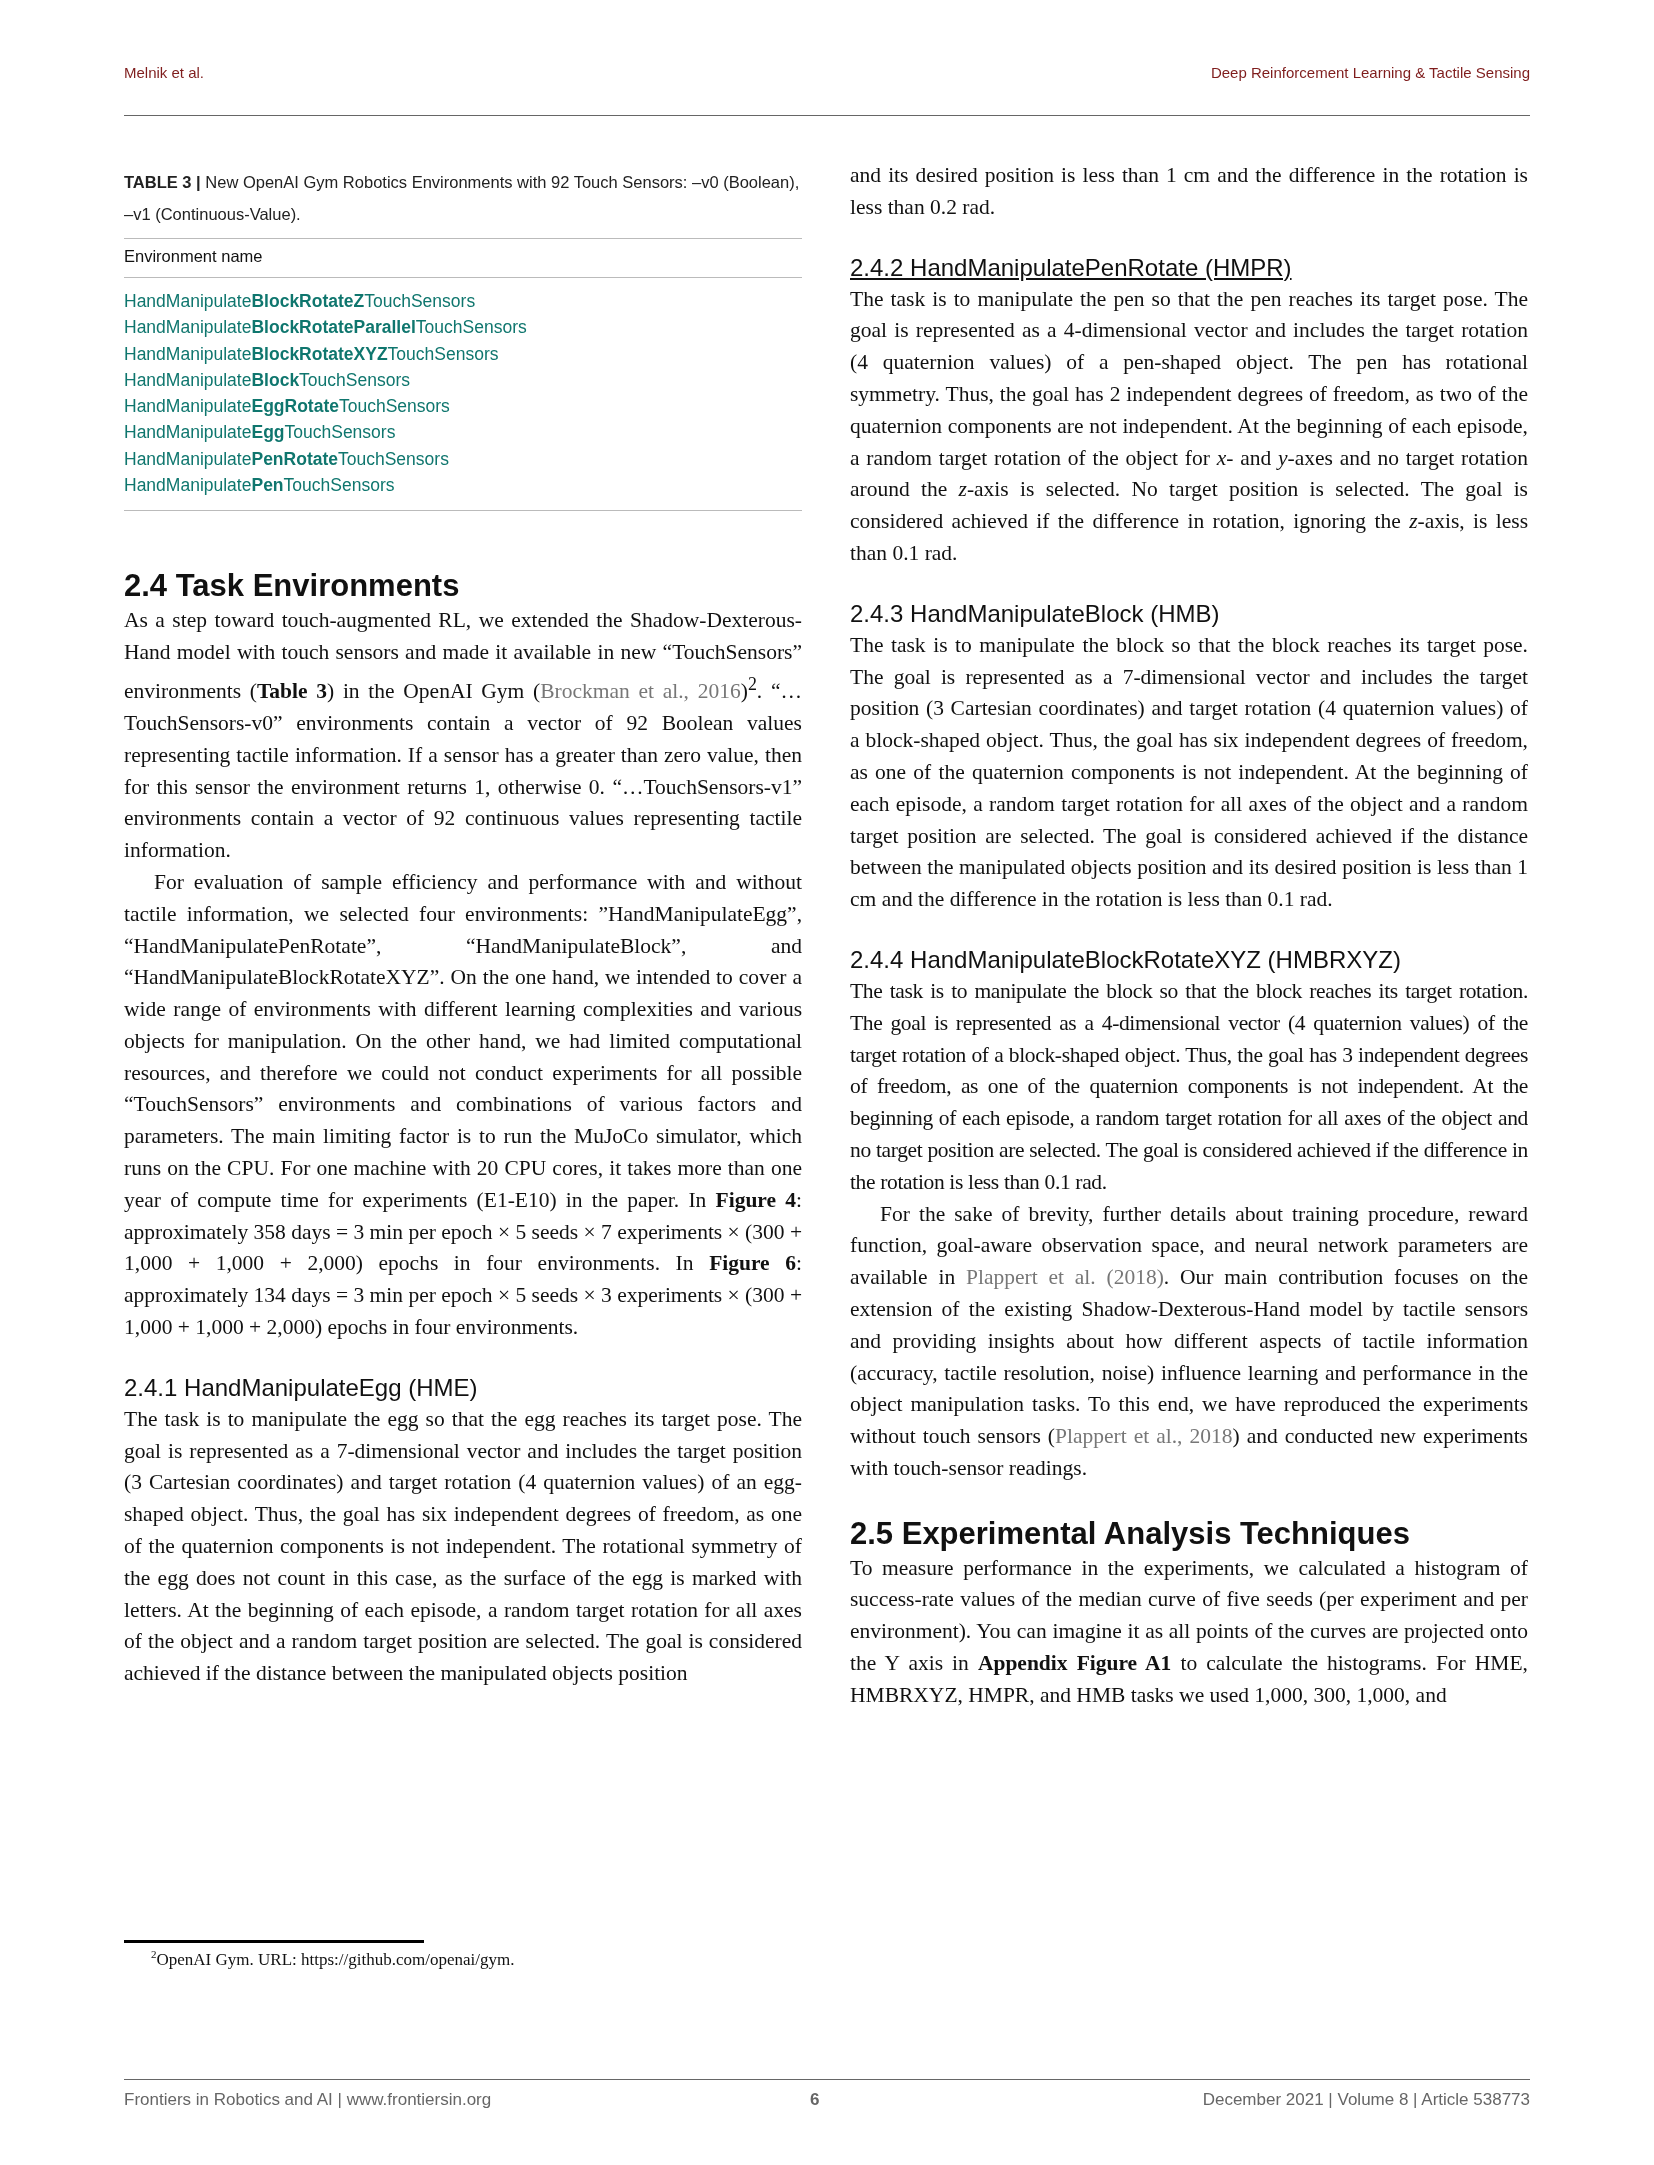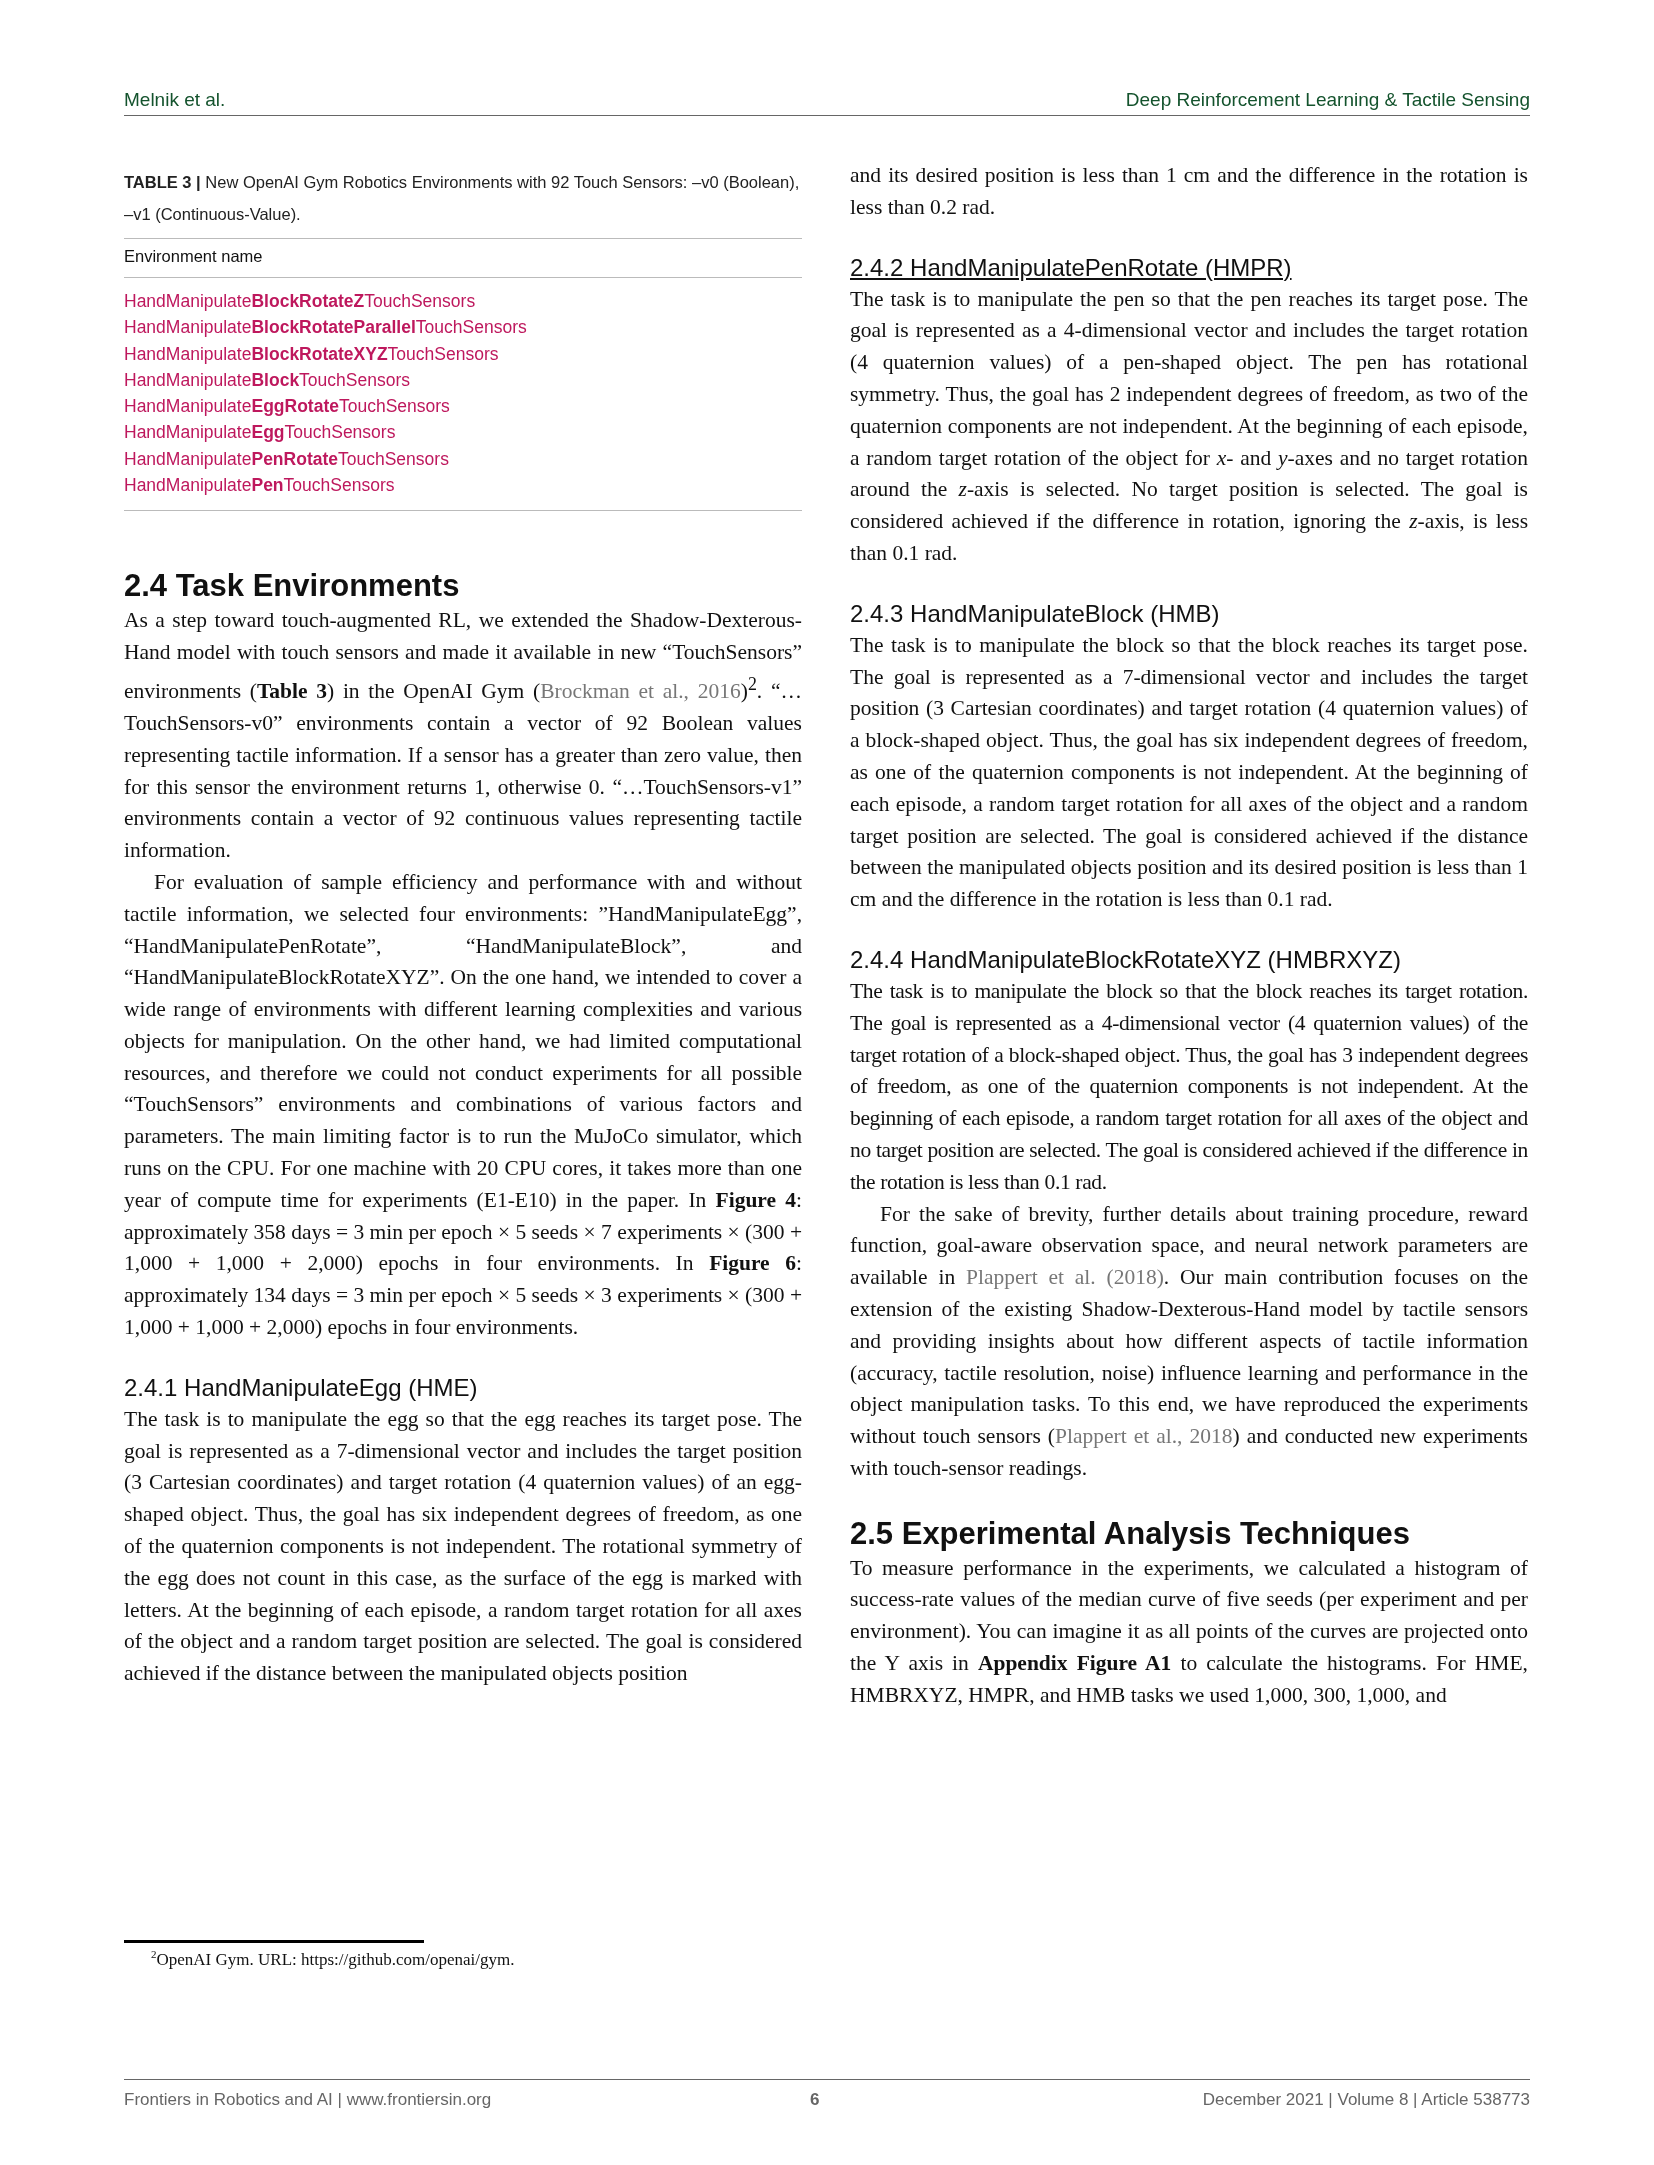--- a/index.html
+++ b/index.html
@@ -1,30 +1,30 @@
 <!DOCTYPE html>
 <html><head>
 <meta charset="utf-8">
 <style>
   html, body { margin: 0; padding: 0; background: #ffffff; }
   body { width: 1654px; height: 2165px; position: relative; overflow: hidden; color: #111; }
   .sans { font-family: "Liberation Sans", sans-serif; }
-  .running-head { position: absolute; top: 89px; font-size: 19px; color: #14532d; }
+  .running-head { position: absolute; top: 64px; font-size: 15px; color: #7f1d1d; }
   #rh-left { left: 124px; }
   #rh-right { right: 124px; }
   .head-rule { position: absolute; top: 115px; left: 124px; width: 1406px; height: 1px; background: #666; }
   .col { position: absolute; top: 160px; width: 678px; }
   #col-left { left: 124px; }
   #col-right { left: 850px; }
   .caption { font-size: 16.5px; line-height: 32px; color: #222; margin: 6px 0 8px 0; }
   .caption b { font-weight: bold; }
   .tbl-rule { height: 1px; background: #bbb; }
   .tbl-head { font-size: 16.5px; font-weight: normal; padding: 8px 0 11px 0; }
   .tbl-body { padding: 10px 0 12px 0; }
-  .tbl-row { font-size: 17.5px; line-height: 26.3px; color: #be185d; }
+  .tbl-row { font-size: 17.5px; line-height: 26.3px; color: #0f766e; }
   .tbl-row b { font-weight: bold; }
   h2 { font-family: "Liberation Sans", sans-serif; font-size: 31px; font-weight: bold; margin: 58px 0 2px 0; line-height: 34px; }
   h3 { font-family: "Liberation Sans", sans-serif; font-size: 24px; font-weight: normal; margin: 30px 0 2px 0; line-height: 28px; }
   p { font-family: "Liberation Serif", serif; font-size: 21.5px; line-height: 31.8px; margin: 0; text-align: justify; }
   p.indent { text-indent: 30px; }
   .cite { color: #777; }
   b.ref { font-weight: bold; }
   .fn-rule { position: absolute; top: 1940px; left: 124px; width: 300px; height: 3px; background: #000; }
   .footnote { position: absolute; top: 1948px; left: 124px; font-size: 17px; font-family: "Liberation Serif", serif; margin-left: 27px; }
   .footnote sup { font-size: 11px; }

